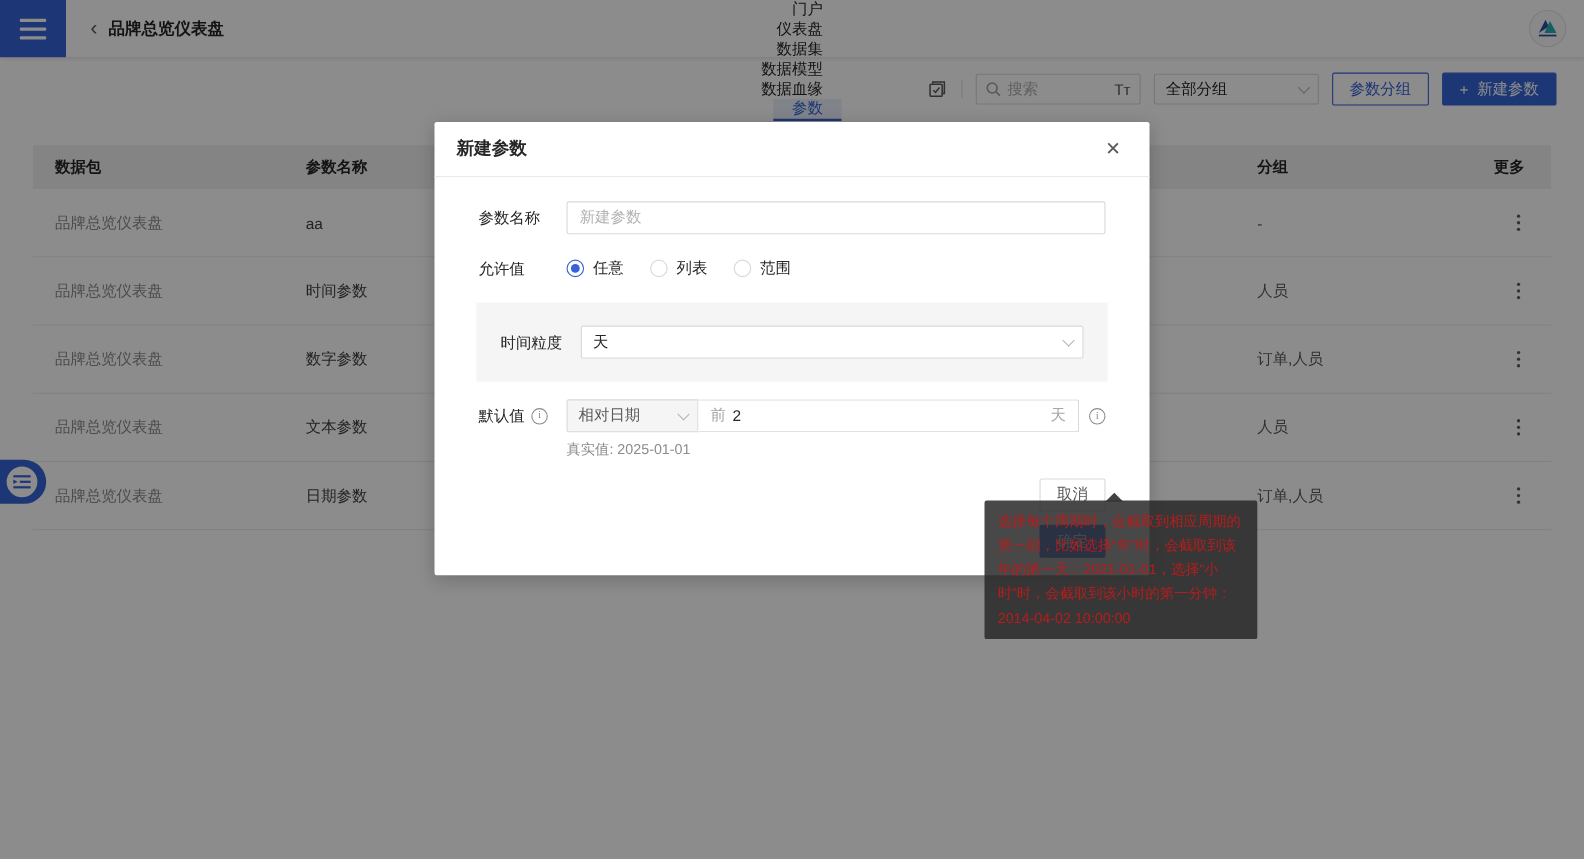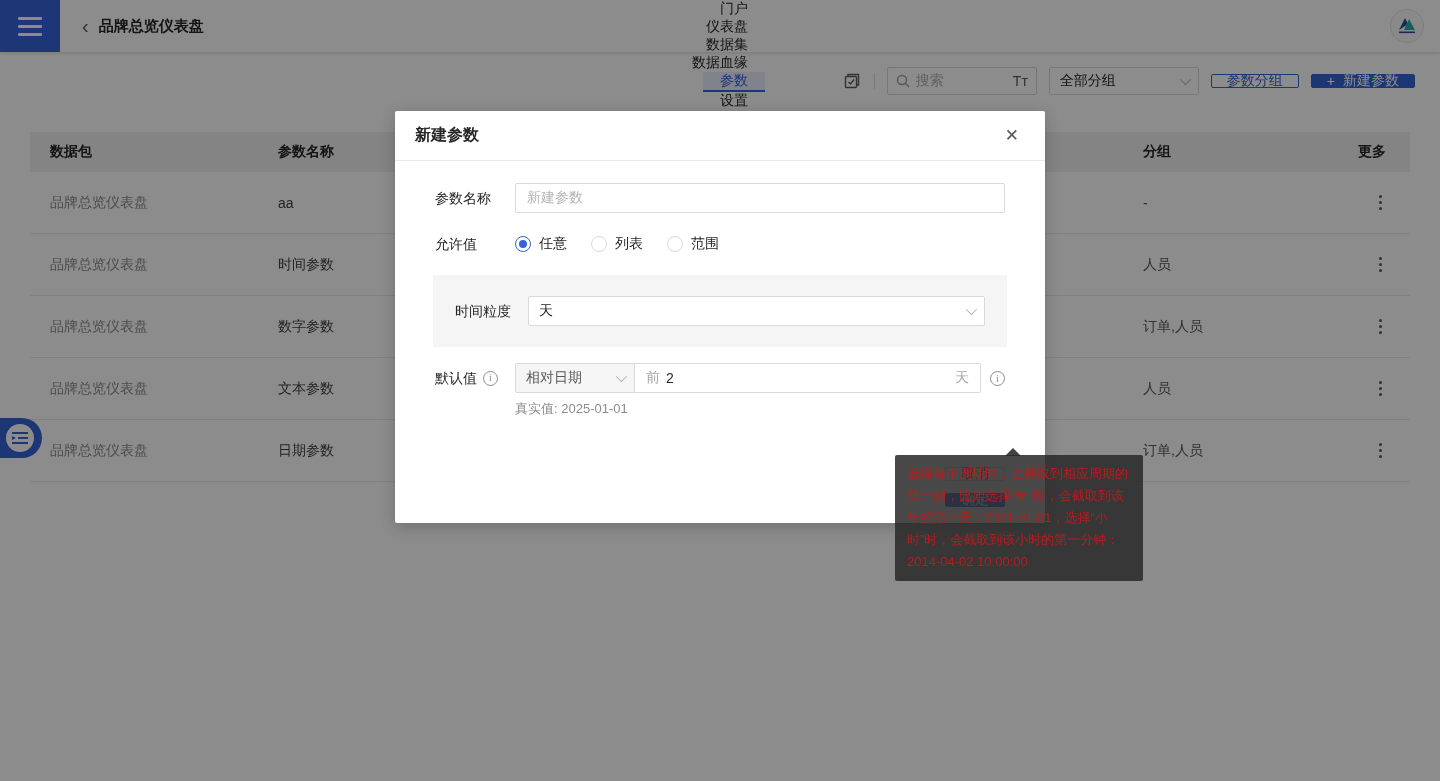--- a/index.html
+++ b/index.html
@@ -30,21 +30,21 @@
   .search-box{width:150px;height:28px;border:1px solid #d9d9d9;border-radius:2px;background:#fff;
     display:flex;align-items:center;padding:0 8px;gap:6px;}
   .search-box .ph{color:#b0b0b0;flex:1;}
   .case-icon{color:#595959;font-size:14px;cursor:pointer;}
   .select{height:28px;border:1px solid #d9d9d9;border-radius:2px;background:#fff;display:flex;
     align-items:center;padding:0 10px;cursor:pointer;}
   .group-select{width:150px;}
   .select .val{flex:1;color:#262626;}
   .chev{width:8px;height:8px;border-right:1.5px solid #b5b5b5;border-bottom:1.5px solid #b5b5b5;
     transform:rotate(45deg) translateY(-2px);flex:none;}
-  .btn{height:14px;border-radius:2px;padding:0 15px;display:inline-flex;align-items:center;
+  .btn{height:30px;border-radius:2px;padding:0 15px;display:inline-flex;align-items:center;
     justify-content:center;cursor:pointer;font-size:14px;gap:8px;}
   .btn-outline-primary{border:1px solid #3663D6;color:#3663D6;background:#fff;}
   .btn-primary{background:#3663D6;color:#fff;border:1px solid #3663D6;}
   .btn-default{border:1px solid #d9d9d9;background:#fff;color:#595959;}
   
   .table{position:absolute;top:132px;left:30px;right:30px;}
   .t-row{display:grid;grid-template-columns:228px 1fr 204px 83px;align-items:center;}
   .t-head{background:#F0F0F0;height:40px;font-weight:bold;color:#262626;}
   .t-cell{padding-left:20px;white-space:nowrap;overflow:hidden;}
   .t-cell.more{padding-right:24px;padding-left:0;text-align:right;display:flex;justify-content:flex-end;align-items:center;}
@@ -113,20 +113,21 @@
   </div>
   <div class="back-btn">
     <span>‹</span>
   </div>
   <div class="nav-title">品牌总览仪表盘</div>
 
   <div class="nav-menu">
     <div class="nav-item">门户</div>
     <div class="nav-item">仪表盘</div>
     <div class="nav-item">数据集</div>
+    <div class="nav-item">数据模型</div>
     <div class="nav-item">数据血缘</div>
     <div class="nav-item active">参数</div>
     <div class="nav-item">设置</div>
   </div>
 
   <div class="avatar">
     <svg width="22" height="22" viewBox="0 0 22 22">
       <polygon points="3,15 9,3 12,9" fill="#2B4EA2"></polygon>
       <polygon points="8,15 13,4 19,15" fill="#27AFAE"></polygon>
       <rect x="3" y="16.5" width="16" height="1.6" fill="#2B4EA2"></rect>

